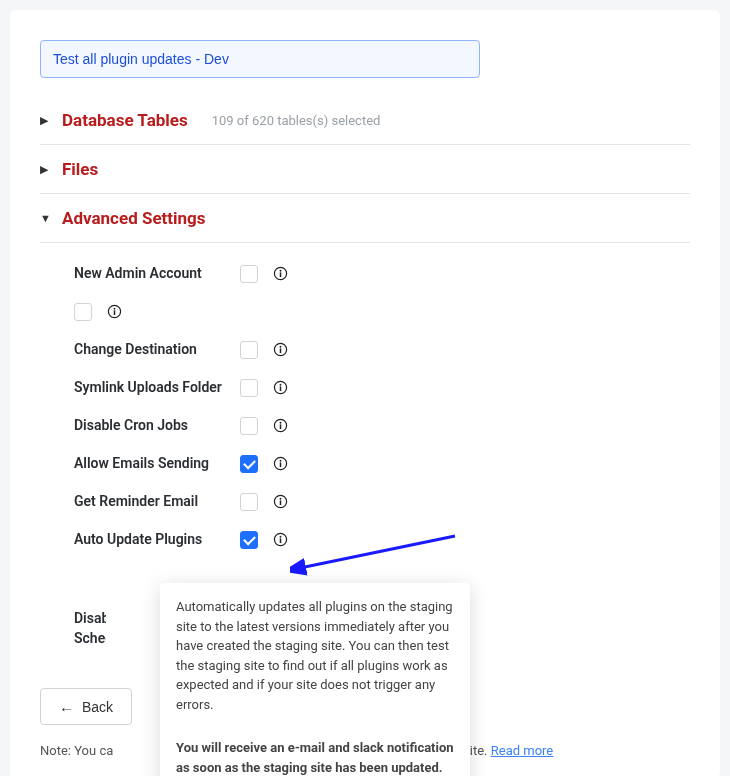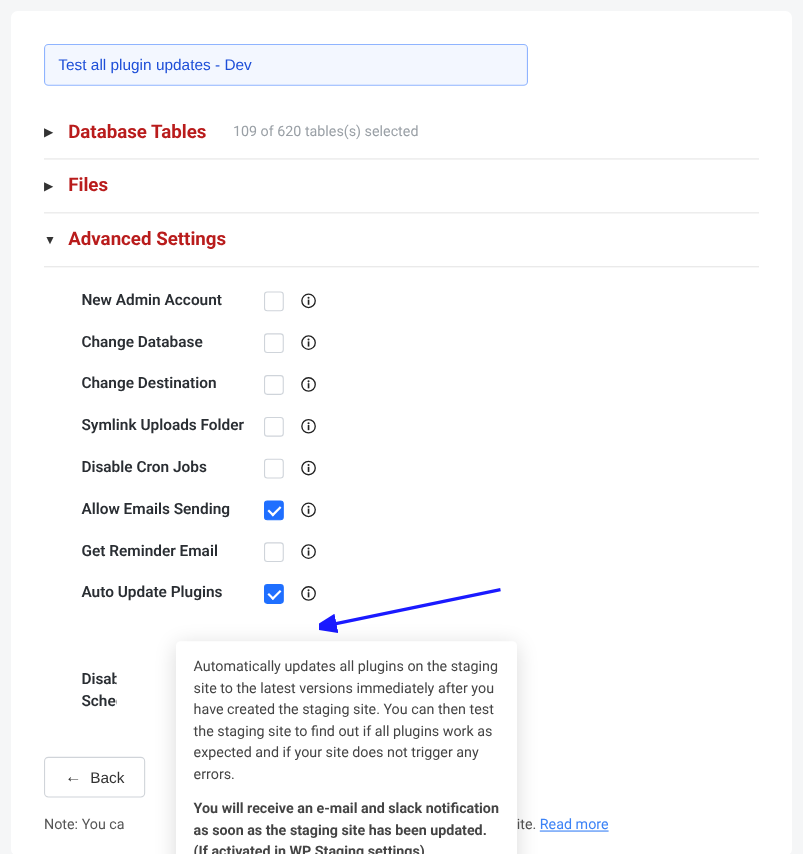--- a/index.html
+++ b/index.html
@@ -135,21 +135,21 @@
       width: 310px;
       background: #fff;
       border-radius: 4px;
       box-shadow: 0 4px 20px rgba(0,0,0,0.15);
       padding: 14px 16px;
       font-size: 13px;
       line-height: 1.5;
       color: #444;
       z-index: 10;
     }
-    .tooltip-box p { margin-bottom: 12px; }
+    .tooltip-box p { margin-bottom: 24px; }
     .tooltip-box p:last-child { margin-bottom: 0; }
     .arrow-annot {
       position: absolute;
       left: 280px;
       top: 516px;
       pointer-events: none;
       z-index: 5;
     }
     .multiline .setting-label { line-height: 1.4; margin-top: 36px; }
   </style>
@@ -187,21 +187,20 @@
       <span class="info-icon">
         <svg viewBox="0 0 16 16" fill="none">
             <circle cx="8" cy="8" r="6.5" stroke="#222" stroke-width="1.3"></circle>
             <circle cx="8" cy="5" r="1" fill="#222"></circle>
             <rect x="7.2" y="6.8" width="1.6" height="5" fill="#222"></rect>
           </svg>
       </span>
     </div>
 
     <div class="setting-row">
-      <span class="setting-label">Change Database</span>
       <span class="chk"></span>
       <span class="info-icon">
         <svg viewBox="0 0 16 16" fill="none">
             <circle cx="8" cy="8" r="6.5" stroke="#222" stroke-width="1.3"></circle>
             <circle cx="8" cy="5" r="1" fill="#222"></circle>
             <rect x="7.2" y="6.8" width="1.6" height="5" fill="#222"></rect>
           </svg>
       </span>
     </div>
 

